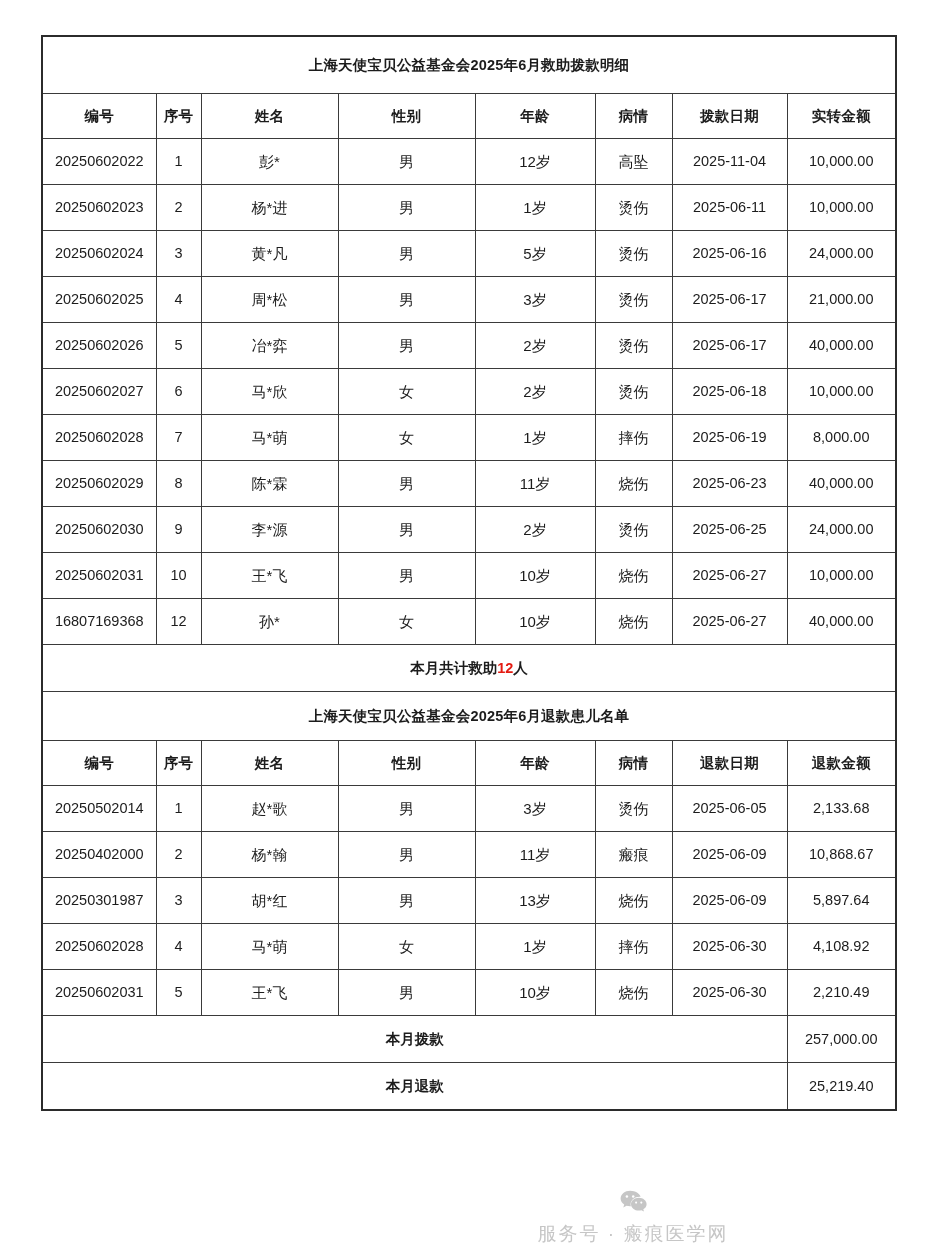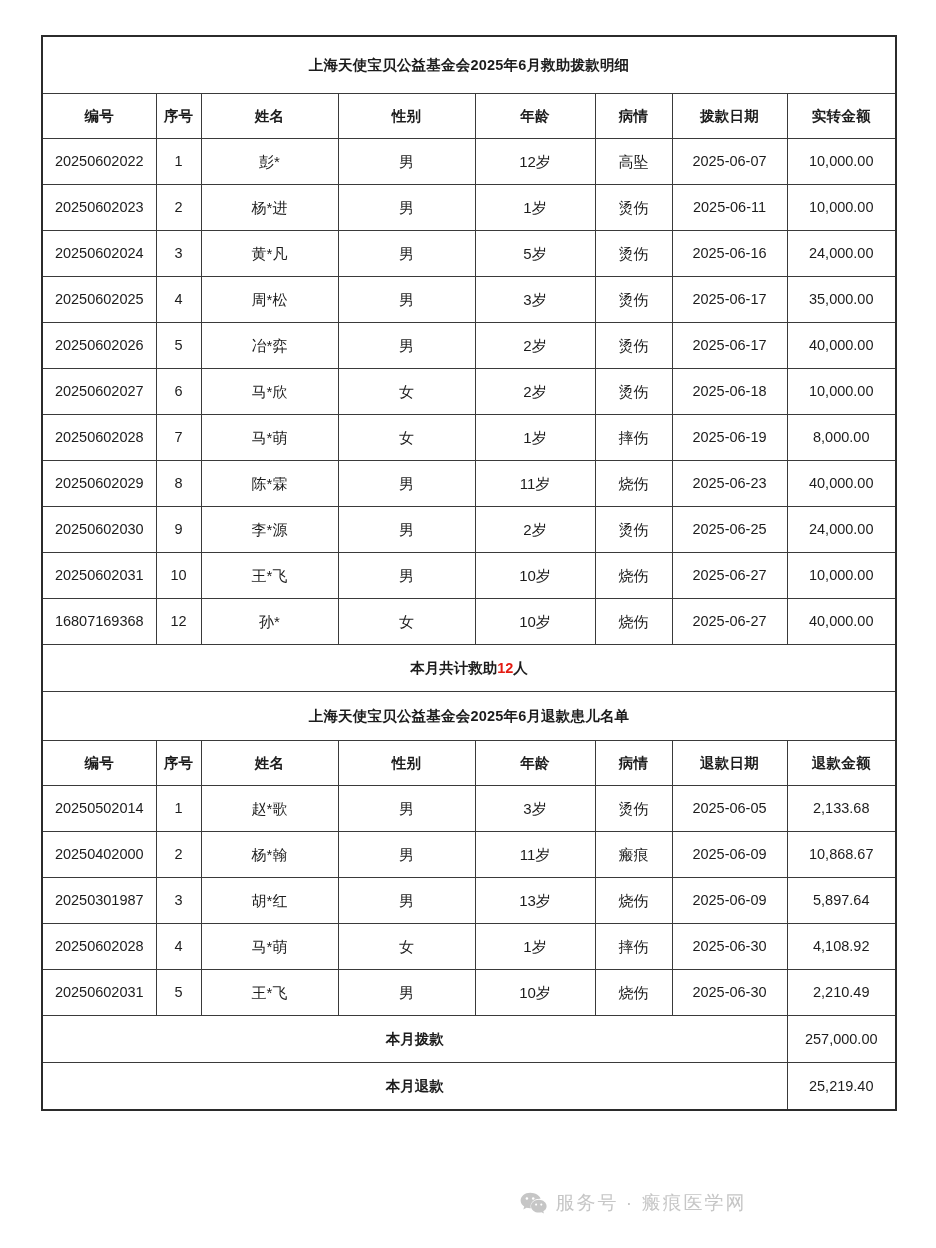--- a/index.html
+++ b/index.html
@@ -104,20 +104,21 @@
     position: absolute;
     left: 0;
     top: 1190px;
     width: 936px;
     display: flex;
     align-items: center;
     justify-content: center;
     gap: 9px;
     padding-left: 330px;
     box-sizing: border-box;
+    flex-direction: column;
   }
   #footer-brand .brand-text {
     font-size: 19px;
     color: #c6c6c6;
     letter-spacing: 2px;
     font-family: "Liberation Sans", "DejaVu Sans", sans-serif;
   }
   #footer-brand svg { display: block; }
 </style>
 </head>
@@ -149,21 +150,21 @@
           <td>拨款日期</td>
           <td>实转金额</td>
         </tr>
         <tr class="row-data">
           <td>20250602022</td>
           <td>1</td>
           <td class="nameish">彭*</td>
           <td class="nameish">男</td>
           <td class="nameish">12岁</td>
           <td class="nameish">高坠</td>
-          <td>2025-06-07</td>
+          <td>2025-11-04</td>
           <td>10,000.00</td>
         </tr>
         <tr class="row-data">
           <td>20250602023</td>
           <td>2</td>
           <td class="nameish">杨*进</td>
           <td class="nameish">男</td>
           <td class="nameish">1岁</td>
           <td class="nameish">烫伤</td>
           <td>2025-06-11</td>
@@ -180,21 +181,21 @@
           <td>24,000.00</td>
         </tr>
         <tr class="row-data">
           <td>20250602025</td>
           <td>4</td>
           <td class="nameish">周*松</td>
           <td class="nameish">男</td>
           <td class="nameish">3岁</td>
           <td class="nameish">烫伤</td>
           <td>2025-06-17</td>
-          <td>35,000.00</td>
+          <td>21,000.00</td>
         </tr>
         <tr class="row-data">
           <td>20250602026</td>
           <td>5</td>
           <td class="nameish">冶*弈</td>
           <td class="nameish">男</td>
           <td class="nameish">2岁</td>
           <td class="nameish">烫伤</td>
           <td>2025-06-17</td>
           <td>40,000.00</td>

